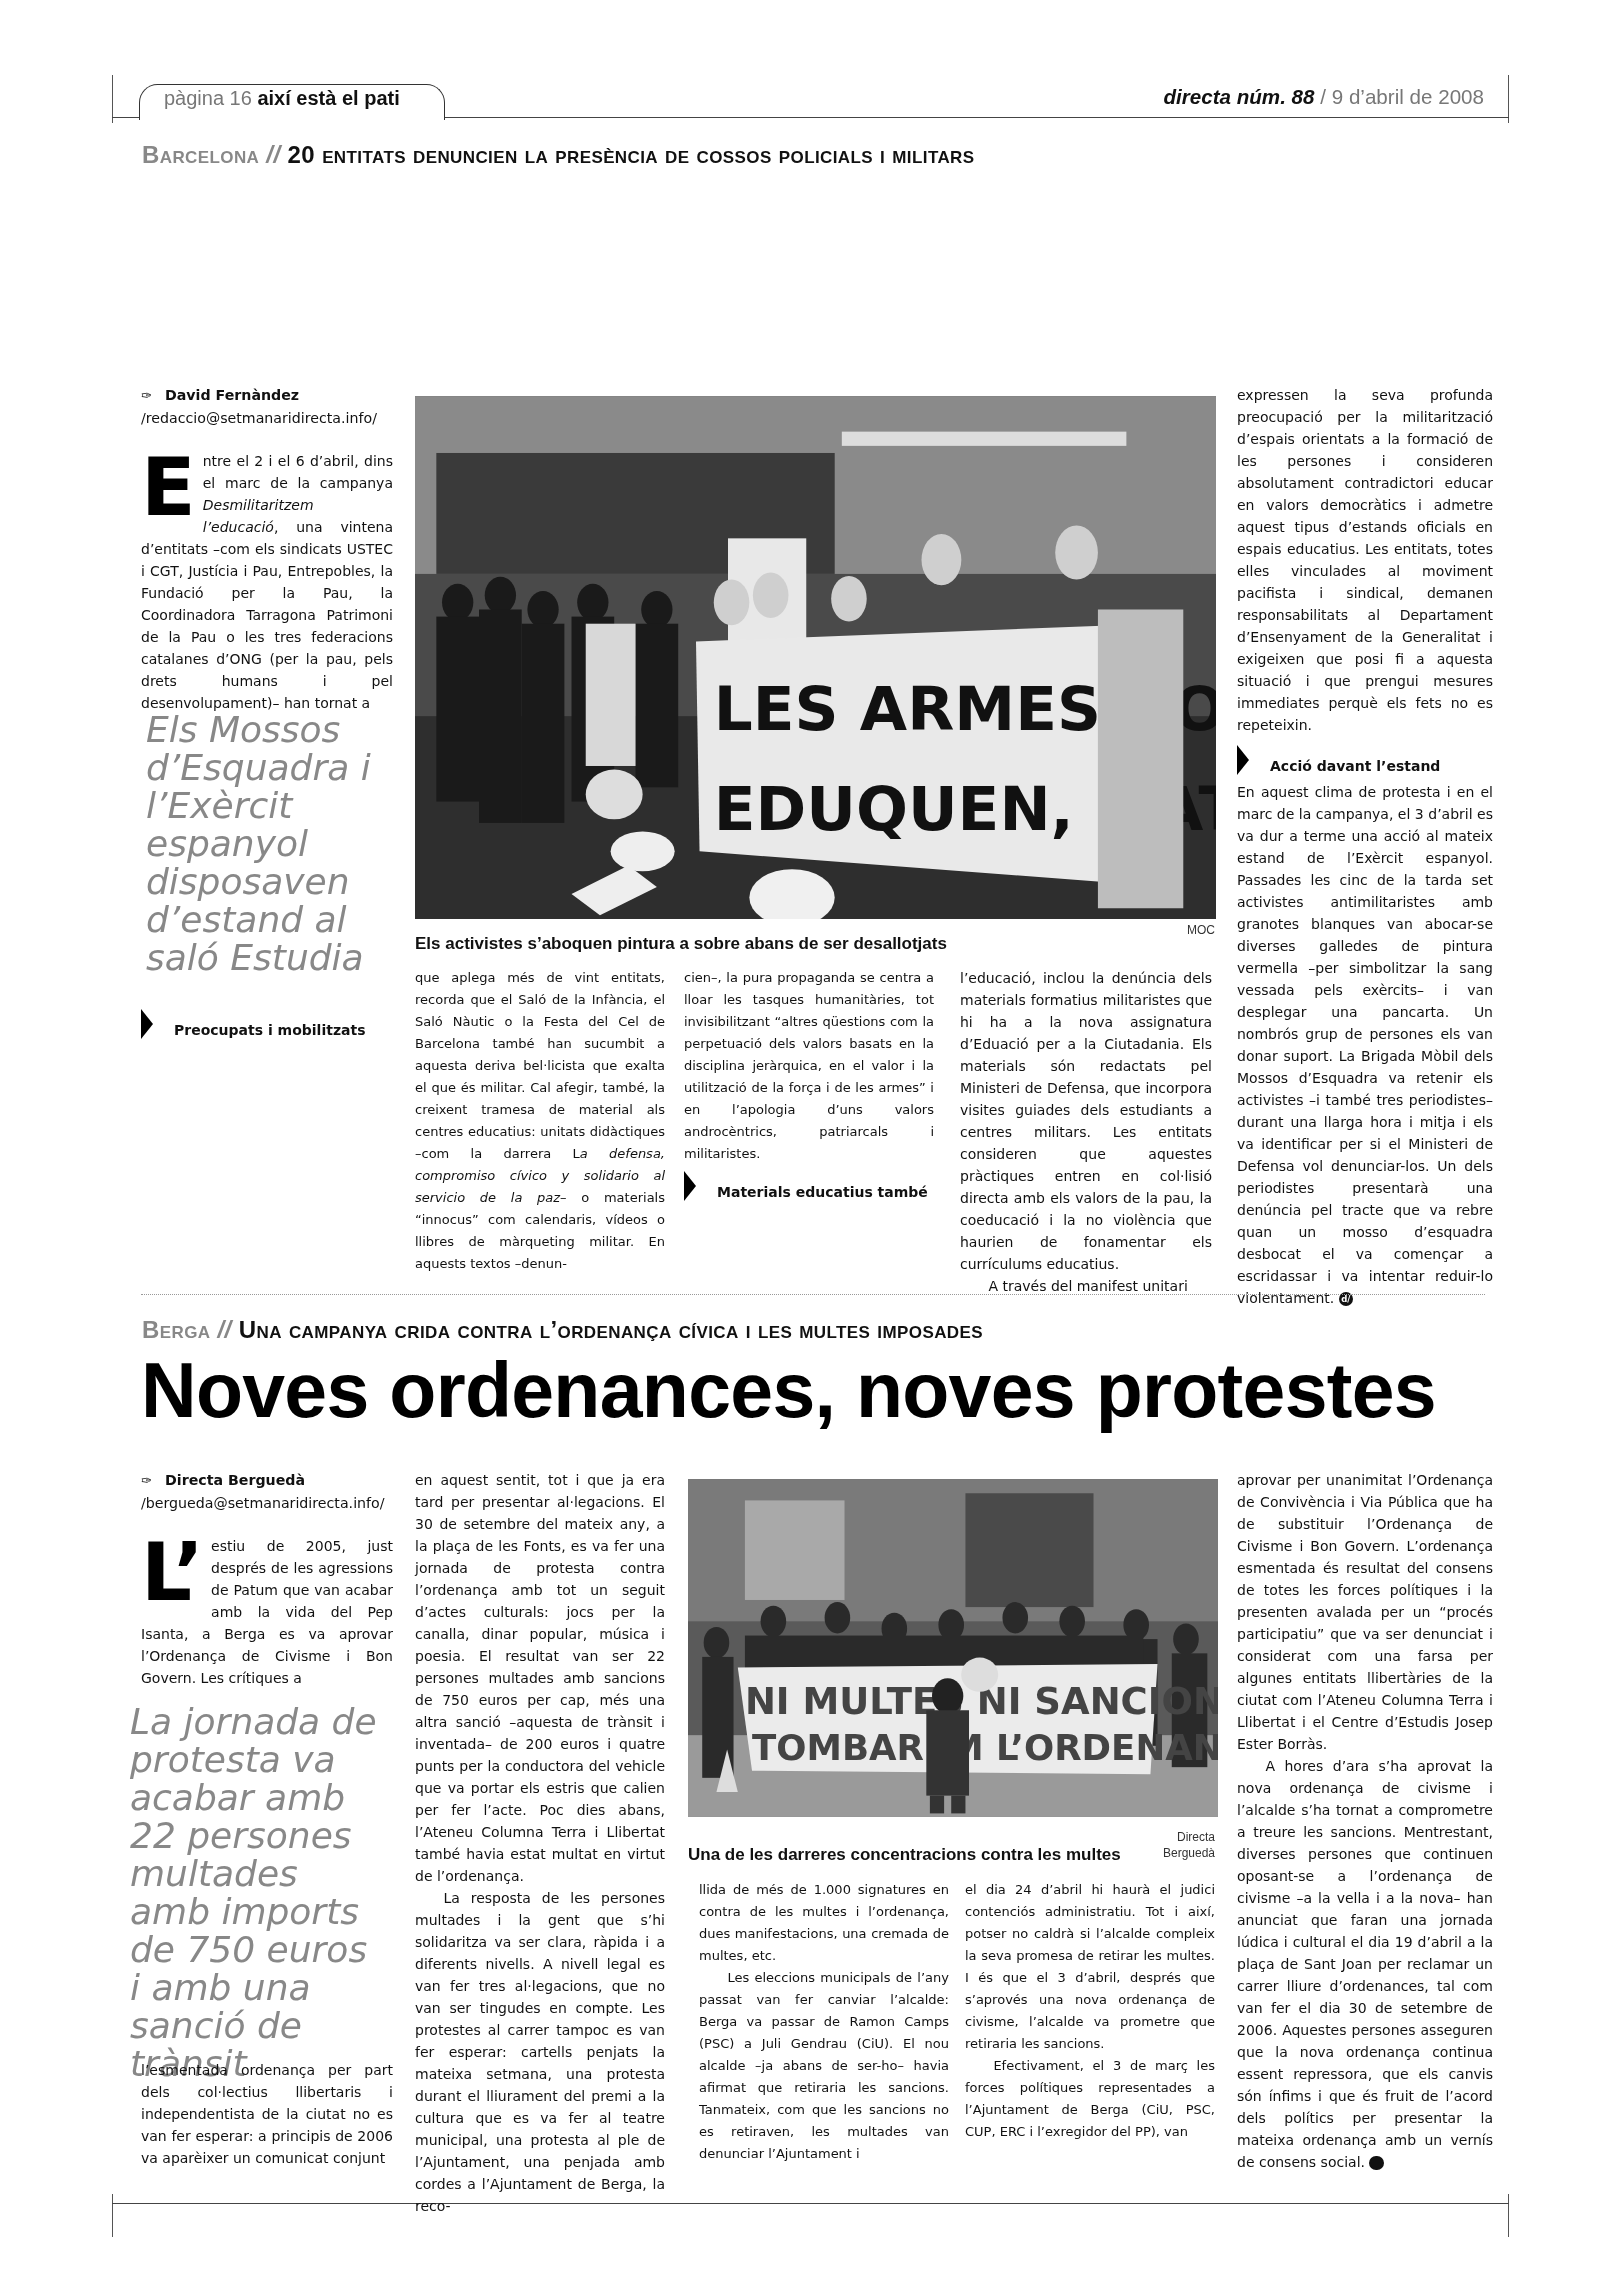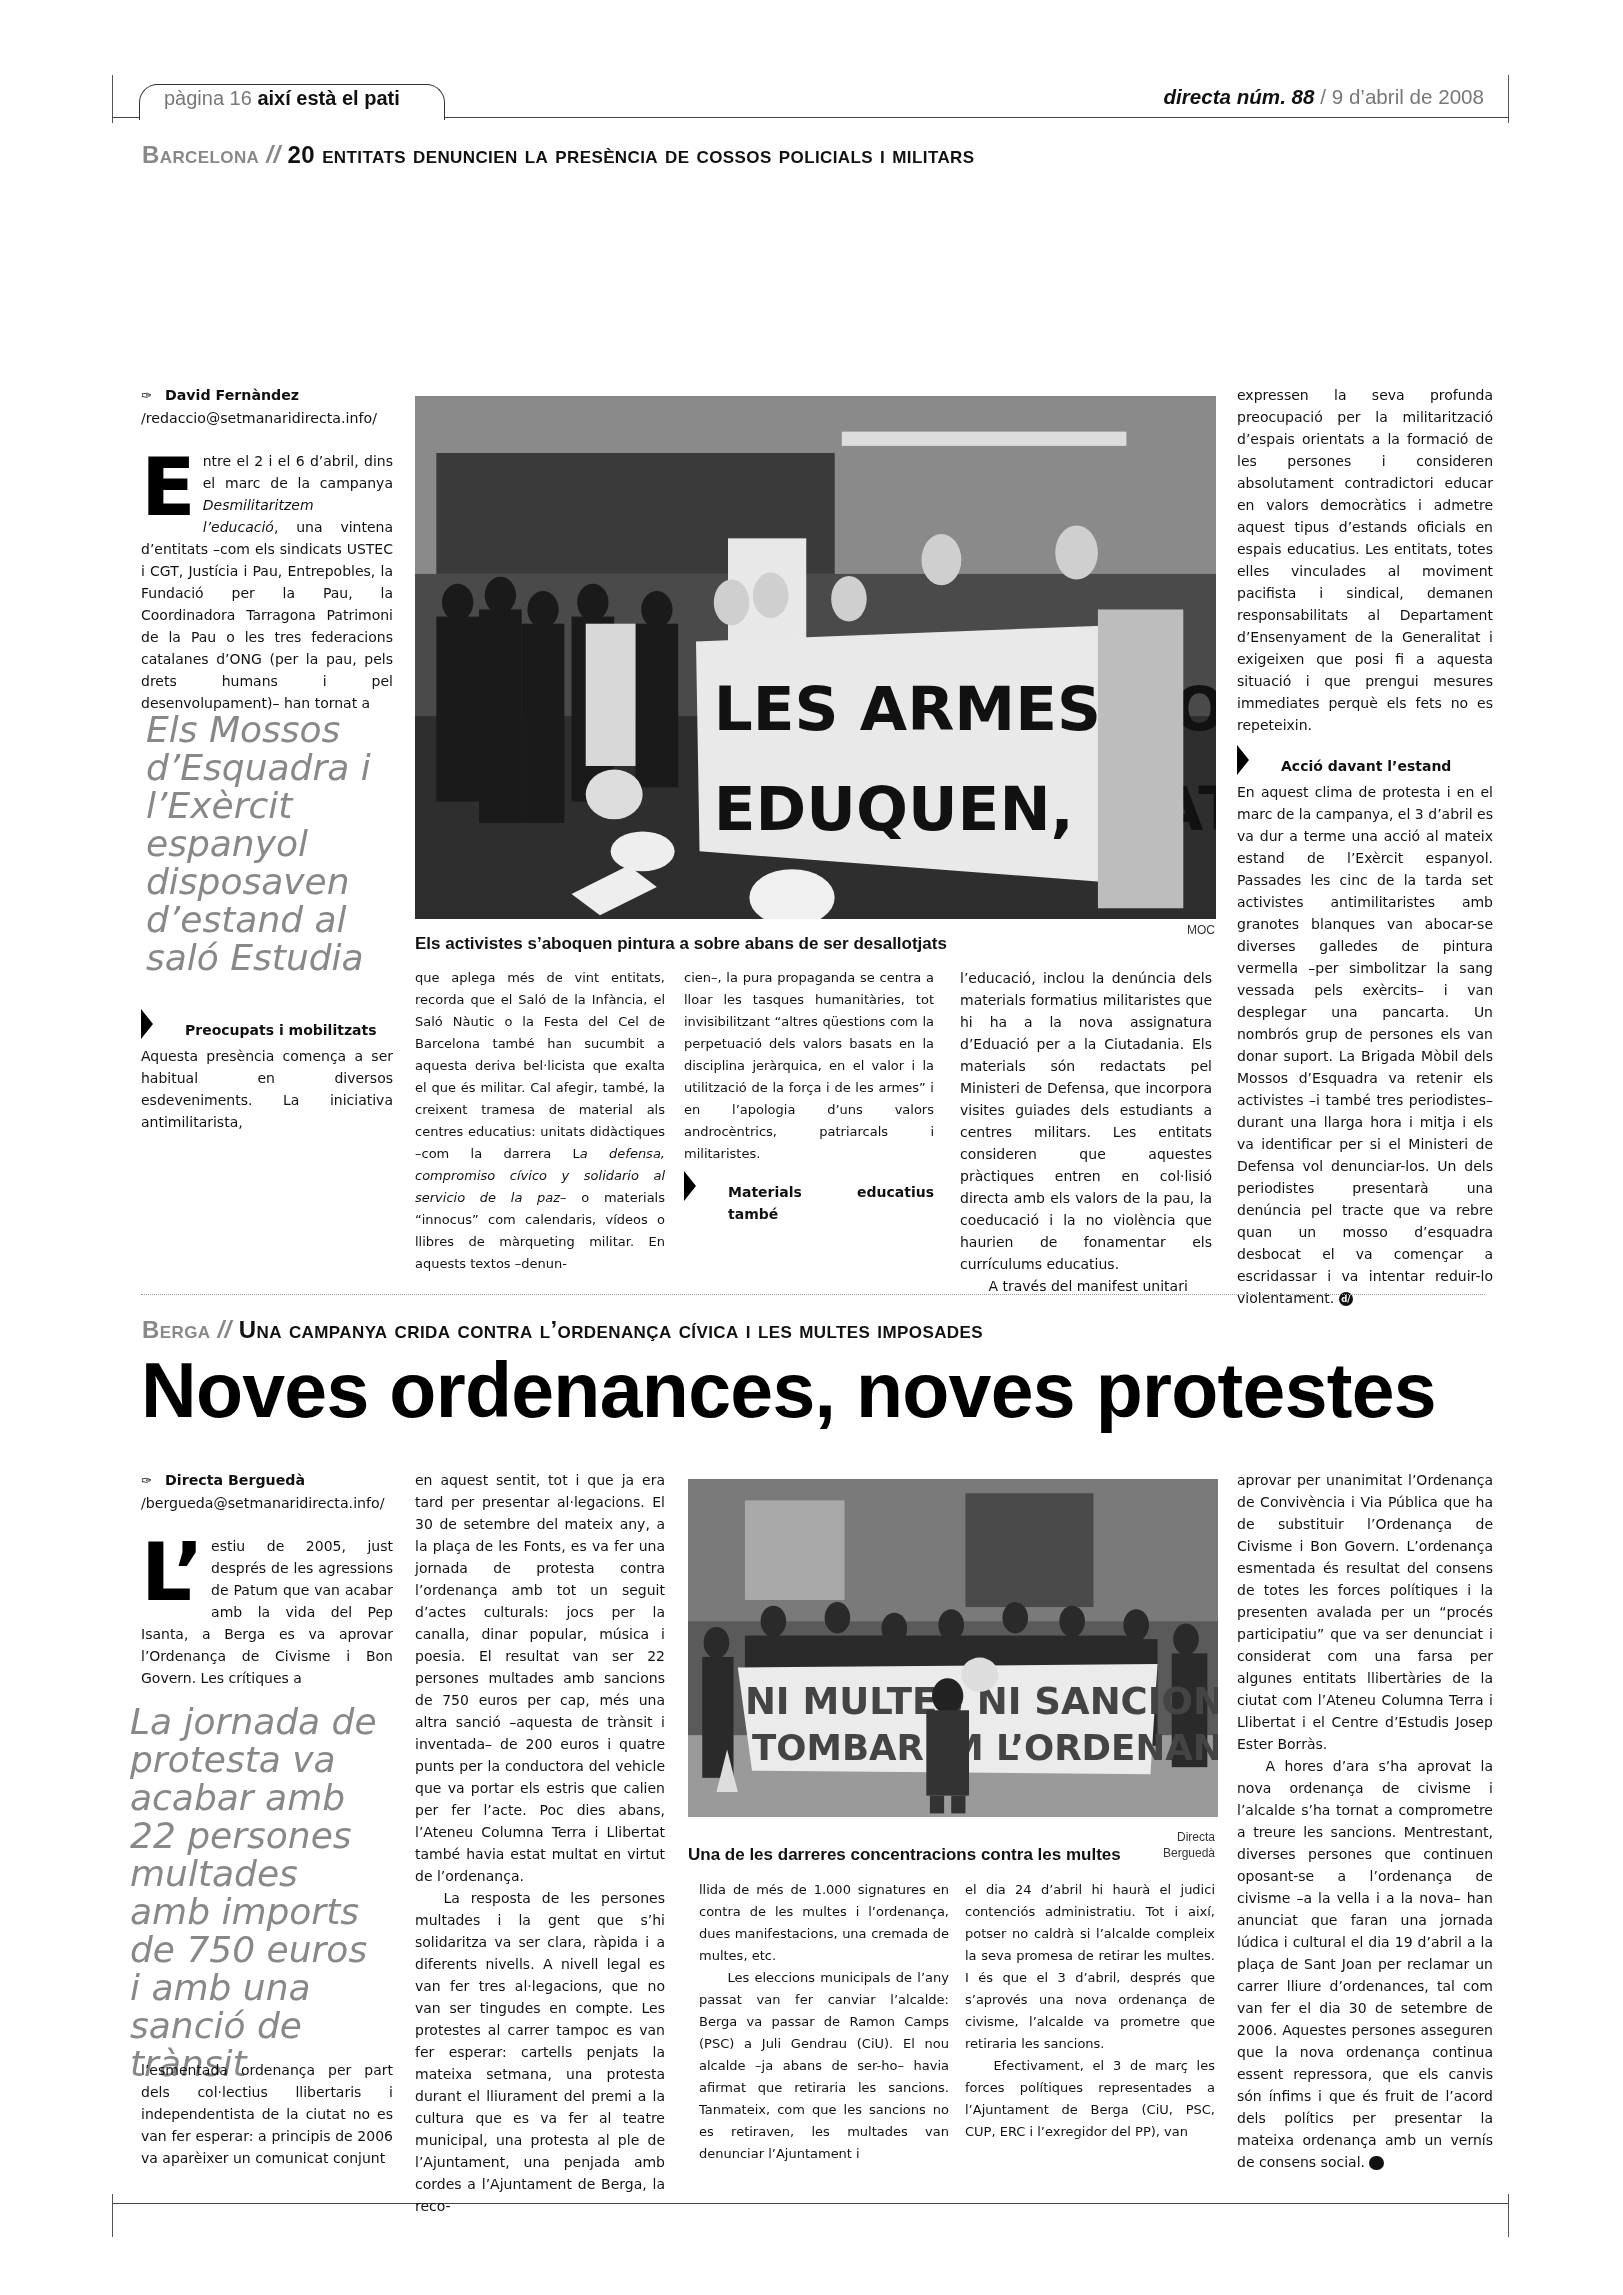--- a/index.html
+++ b/index.html
@@ -35,21 +35,21 @@
   .col { position: absolute; font-family: "DejaVu Sans", sans-serif; font-size: 14px; line-height: 22px; text-align: justify; color: #111; hyphens: manual; }
   .col p { margin: 0; }
   .col p.ind { text-indent: 28.4px; }
   .col em { font-style: italic; }
   .byline-name { font-weight: bold; font-size: 14.2px; }
   .byline-mail { font-size: 14.2px; }
   .byline-icon { display: inline-block; width: 24px; font-size: 12.8px; }
 
   .dropcap { float: left; font-family: "DejaVu Sans", sans-serif; font-weight: bold; font-size: 80px; line-height: 65px; margin: 4.3px 7.1px 0 0; color: #000; }
 
-  .subhead { font-weight: bold; font-family: "DejaVu Sans", sans-serif; font-size: 14px; margin-top: 15.6px; position: relative; padding-left: 44px; }
+  .subhead { font-weight: bold; font-family: "DejaVu Sans", sans-serif; font-size: 14px; margin-top: 15.6px; position: relative; padding-left: 33px; }
   .subhead .tri {
     position: absolute; left: 0; top: -10px; width: 0; height: 0;
     border-top: 15.6px solid transparent; border-bottom: 15.6px solid transparent; border-left: 12.8px solid #000;
   }
 
   .pullquote { position: absolute; font-family: "DejaVu Sans", sans-serif; font-style: italic; color: #888; font-size: 36px; line-height: 38px; }
 
   .photo { position: absolute; background: #555; overflow: hidden; }
   .caption { position: absolute; font-weight: bold; font-family: "Liberation Sans Narrow", "Liberation Sans", sans-serif; font-size: 17px; color: #111; white-space: nowrap; }
   .credit { position: absolute; font-size: 12px; color: #333; text-align: right; line-height: 15.6px; }
@@ -89,21 +89,20 @@
 <div class="col" style="left:141px; top:384px; width:252px;">
   <div>
     <span class="byline-icon">✑</span><span class="byline-name">David Fernàndez</span>
   </div>
   <div class="byline-mail" style="margin-bottom:21.3px;">/redaccio@setmanaridirecta.info/</div>
   <p><span class="dropcap">E</span><span>ntre el 2 i el 6 d’abril, dins el marc de la campanya </span><em>Desmilitaritzem l’educació</em><span>, una vintena d’entitats –com els sindicats USTEC i CGT, Justícia i Pau, Entrepobles, la Fundació per la Pau, la Coordinadora Tarragona Patrimoni de la Pau o les tres federacions catalanes d’ONG (per la pau, pels drets humans i pel desenvolupament)– han tornat a</span></p>
 </div>
 <div class="pullquote" style="left:146px; top:711px; width:249px;">Els Mossos d’Esquadra i l’Exèrcit espanyol disposaven d’estand al saló Estudia</div>
 <div class="col" style="left:141px; top:1003px; width:252px;">
   <div class="subhead"><span class="tri"></span><span>Preocupats i mobilitzats</span></div>
-  <p style="margin-top:4.3px;">Aquesta presència comença a ser habitual en diversos esdeveniments. La iniciativa antimilitarista,</p>
 </div>
 
 <div class="photo" style="left:415px; top:396px; width:801px; height:523px;">
   <svg width="801" height="523" viewBox="0 0 1126 735">
     <rect x="0" y="0" width="1126" height="735" fill="#4a4a4a"></rect>
     <rect x="0" y="0" width="1126" height="250" fill="#8a8a8a"></rect>
     <rect x="30" y="80" width="560" height="170" fill="#3a3a3a"></rect>
     <rect x="440" y="200" width="110" height="260" fill="#e8e8e8"></rect>
     <rect x="600" y="50" width="400" height="20" fill="#ddd"></rect>
     <rect x="0" y="450" width="1126" height="285" fill="#2e2e2e"></rect>

